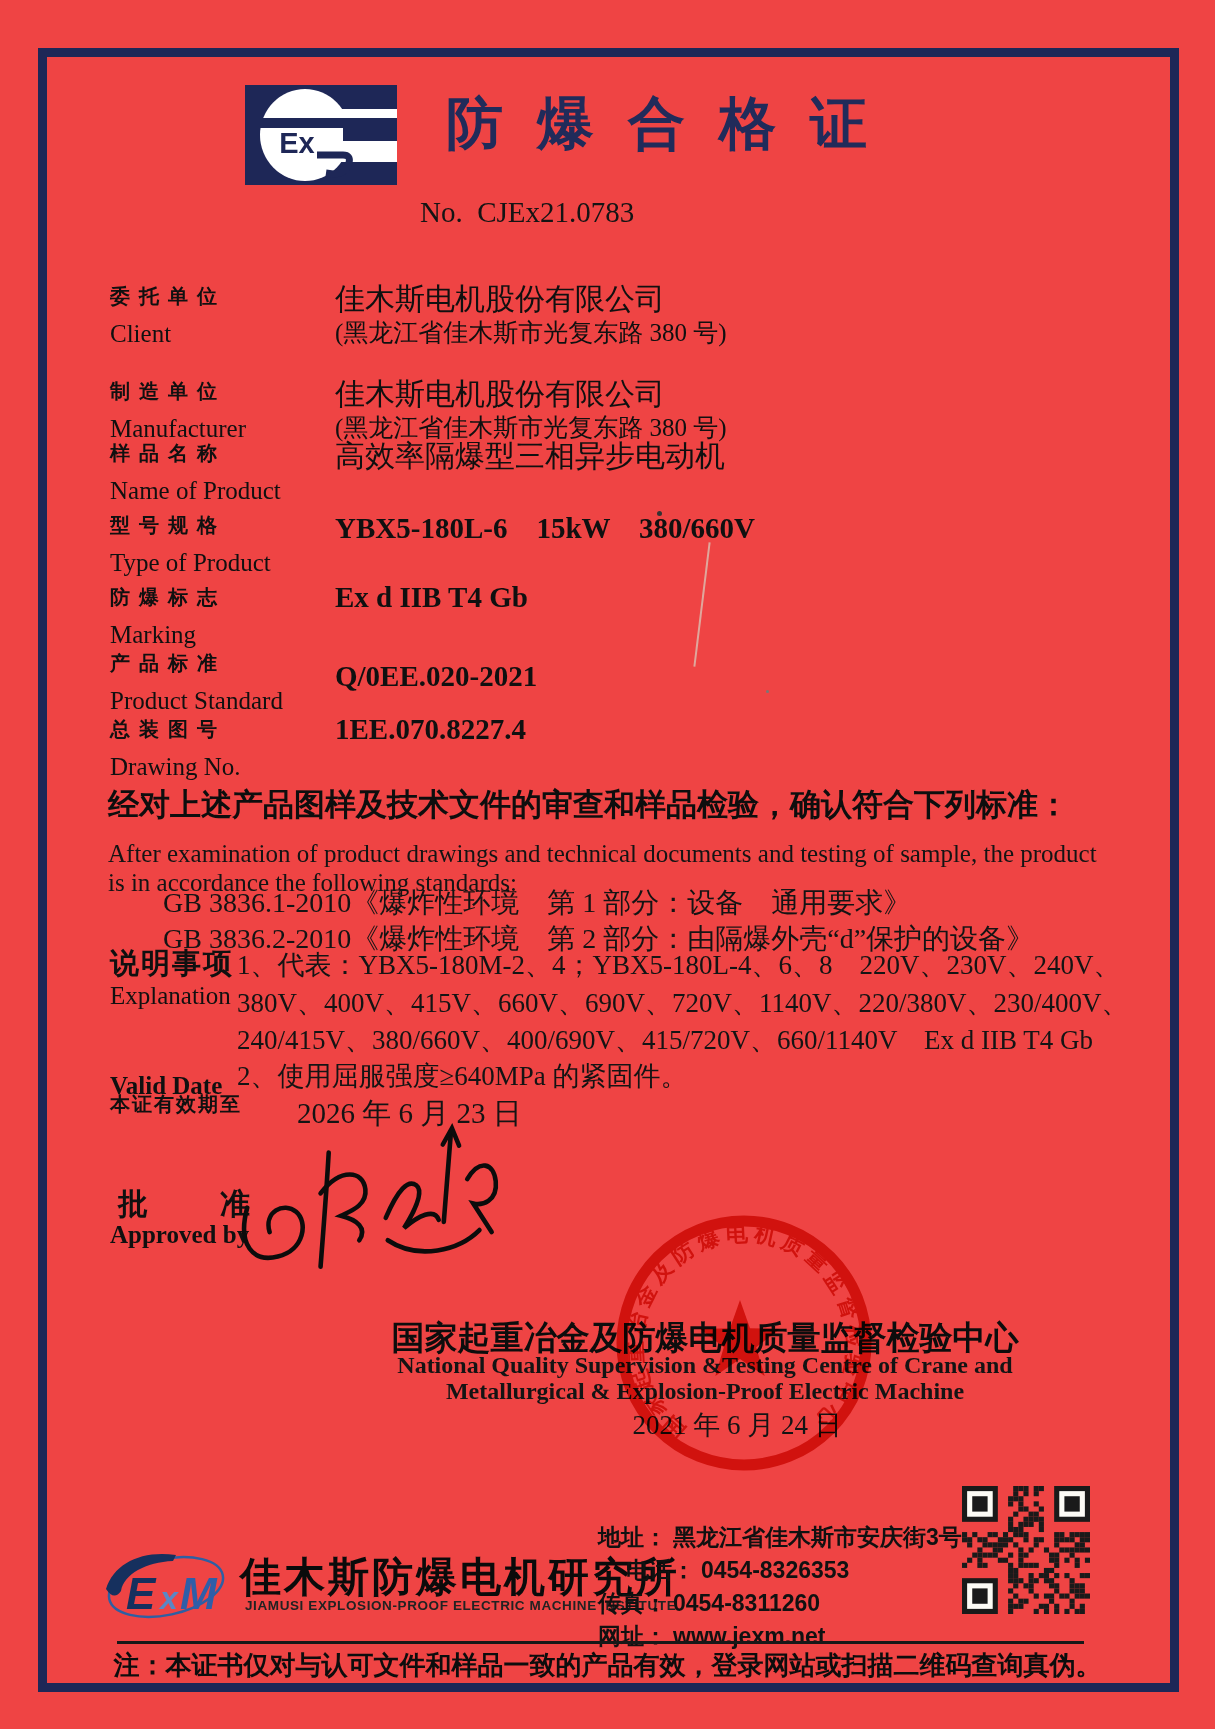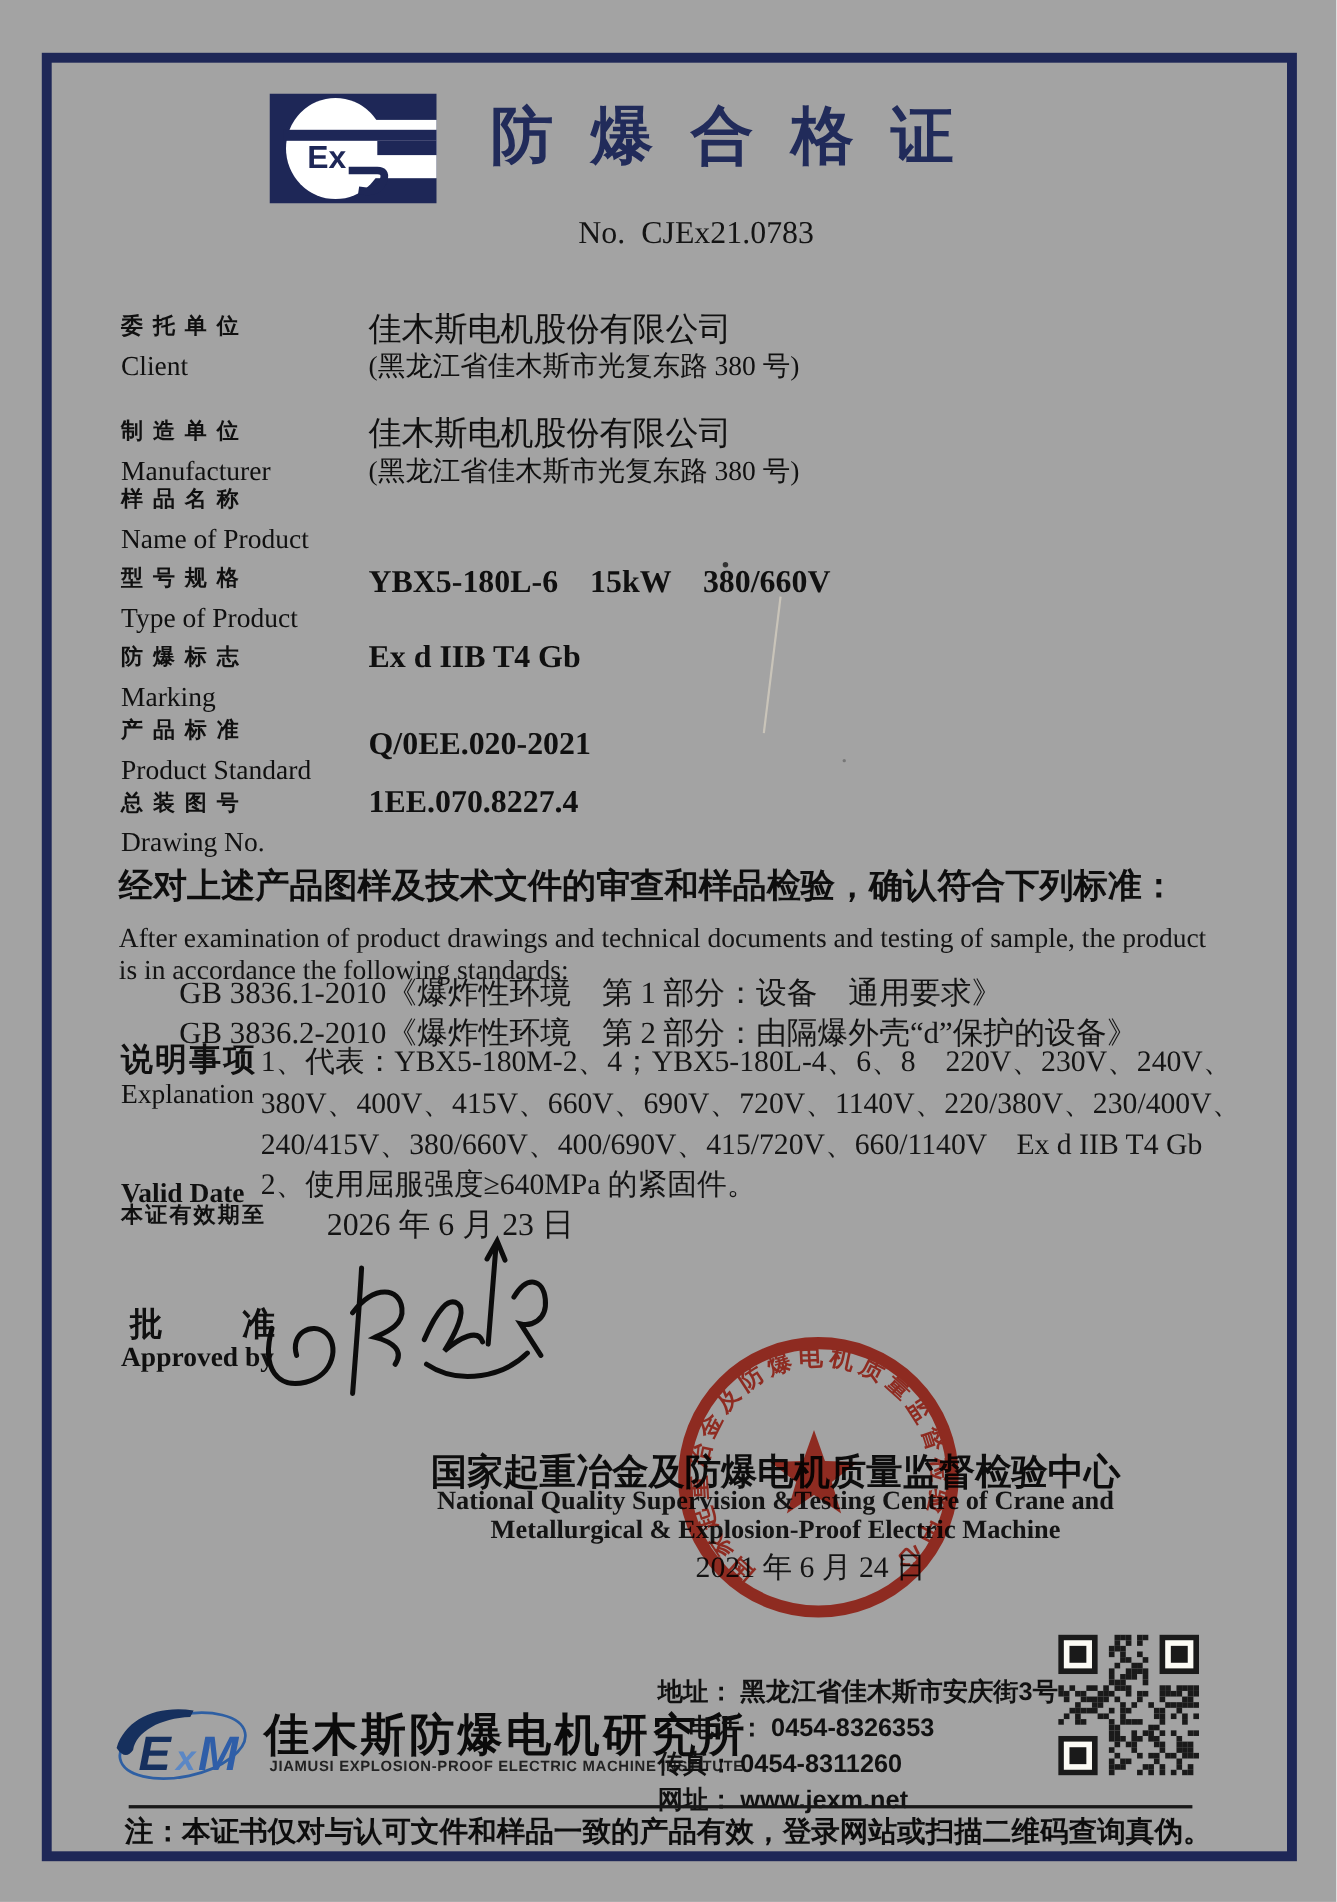--- a/index.html
+++ b/index.html
@@ -1,29 +1,29 @@
 <!DOCTYPE html>
 <html><head>
 <meta charset="utf-8">
 <style>
   html,body{margin:0;padding:0;background:#ffffff;}
   .page{
     position:relative;width:1215px;height:1729px;
-    background:#a3a3a3;overflow:hidden;
+    background:#ef4444;overflow:hidden;
     font-family:"Liberation Serif","DejaVu Serif",serif;
     color:#141414;
   }
   .abs{position:absolute;white-space:nowrap;}
   .frame{
     position:absolute;left:38px;top:48px;width:1123px;height:1626px;
     border:9px solid #1e2757;
   }
   .title-cn{left:446px;top:86px;font-size:57px;font-weight:700;letter-spacing:34px;color:#212b5a;}
   .title-en{left:390px;top:160px;width:460px;text-align:center;font-size:26px;font-weight:700;letter-spacing:.5px;word-spacing:7px;color:#212b5a;}
-  .cert-no{left:420px;top:196px;width:320px;text-align:right;font-size:29px;font-weight:500;white-space:pre;}
+  .cert-no{left:420px;top:196px;width:320px;text-align:left;font-size:29px;font-weight:500;white-space:pre;}
   .lbl-cn{left:110px;font-size:20px;font-weight:700;letter-spacing:9px;color:#101010;}
   .lbl-en{left:110px;font-size:25px;font-weight:500;color:#101010;}
   .val{left:335px;font-size:30px;font-weight:500;color:#101010;}
   .val-lat{left:335px;font-size:29px;font-weight:700;color:#101010;}
   .val-sub{left:335px;font-size:25px;font-weight:500;color:#101010;}
   .stmt-cn{left:108px;top:784px;font-size:31px;font-weight:700;color:#0e0e0e;}
   .stmt-en{left:108px;font-size:25px;margin-top:18px;}
   .gb{left:163px;font-size:28px;font-weight:500;}
   .expl-line{left:237px;font-size:27px;font-weight:500;}
   .sig-svg{left:235px;top:1118px;}
@@ -70,20 +70,21 @@
   <div class="abs val" style="top:279px;">佳木斯电机股份有限公司</div>
   <div class="abs val-sub" style="top:316px;">(黑龙江省佳木斯市光复东路 380 号)</div>
 
   <div class="abs lbl-cn" style="top:378px;">制造单位</div>
   <div class="abs lbl-en" style="top:415px;">Manufacturer</div>
   <div class="abs val" style="top:374px;">佳木斯电机股份有限公司</div>
   <div class="abs val-sub" style="top:411px;">(黑龙江省佳木斯市光复东路 380 号)</div>
 
   <div class="abs lbl-cn" style="top:440px;">样品名称</div>
   <div class="abs lbl-en" style="top:477px;">Name of Product</div>
+  <div class="abs val" style="top:436px;">高效率隔爆型三相异步电动机</div>
 
   <div class="abs lbl-cn" style="top:512px;">型号规格</div>
   <div class="abs lbl-en" style="top:549px;">Type of Product</div>
   <div class="abs val-lat" style="top:509px;">YBX5-180L-6　15kW　380/660V</div>
 
   <div class="abs lbl-cn" style="top:584px;">防爆标志</div>
   <div class="abs lbl-en" style="top:621px;">Marking</div>
   <div class="abs val-lat" style="top:581px;">Ex d IIB T4 Gb</div>
 
   <div class="abs lbl-cn" style="top:650px;">产品标准</div>

